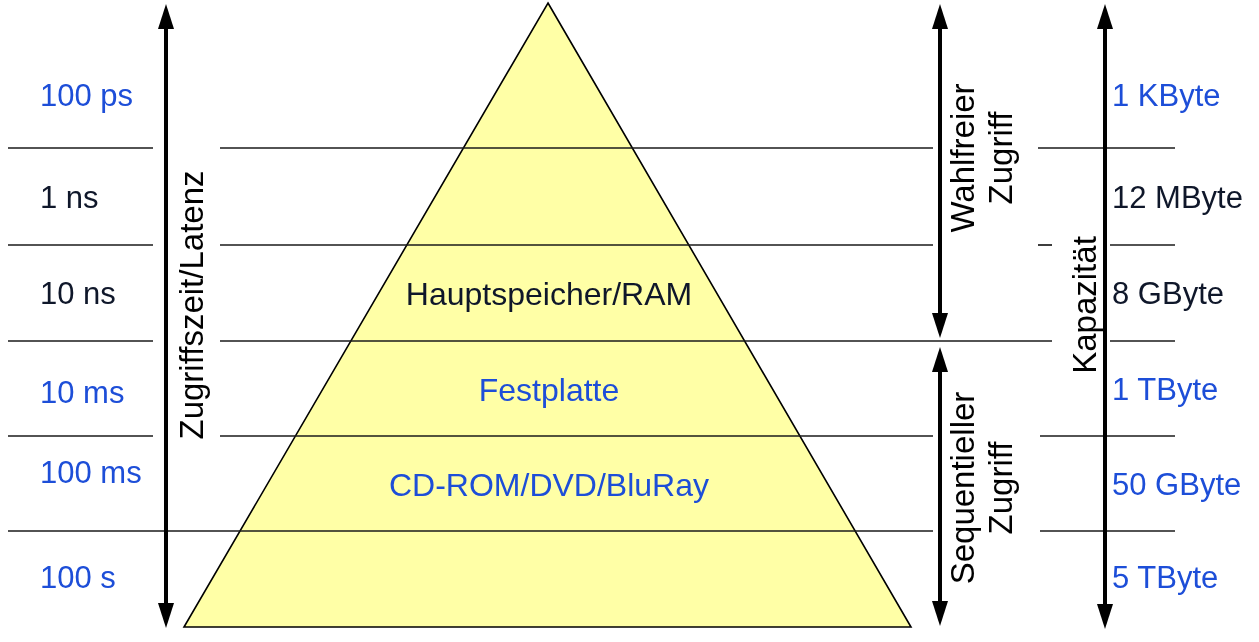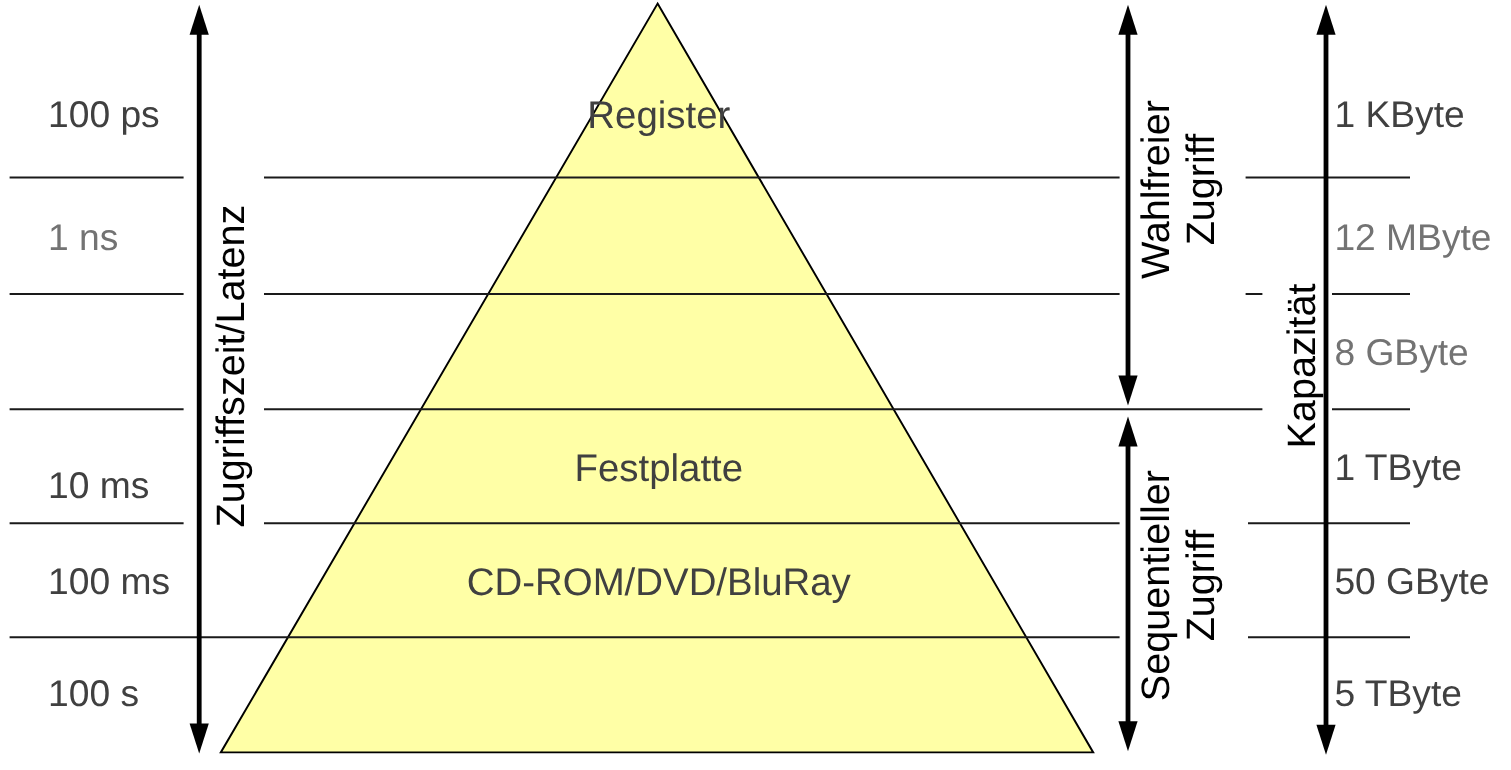--- a/index.html
+++ b/index.html
@@ -8,34 +8,34 @@
   }
   #canvas {
     position: relative;
     width: 1259px; height: 642px;
     background: #ffffff;
     overflow: hidden;
   }
   #shapes { position: absolute; left: 0; top: 0; }
   .txt {
     position: absolute;
-    color: #404040;
+    color: #1d4ed8;
     font-size: 31px;
     line-height: 42px;
     height: 42px;
     white-space: nowrap;
   }
   .layer-name {
     left: 199px; width: 700px;
     text-align: center;
     font-size: 32px;
   }
   .lat { left: 40px; width: 160px; text-align: left; }
   .cap { left: 1112px; width: 150px; text-align: left; }
-  .blue { color: #737373; }
+  .blue { color: #0f172a; }
   .rot {
     position: absolute;
     transform: rotate(-90deg);
     text-align: center;
     color: #000000;
     font-size: 33px;
     white-space: nowrap;
   }
   .rot .rline { display: block; line-height: 38px; height: 38px; }
 </style>
@@ -89,28 +89,29 @@
       <polygon points="940,626 932,601 948,601"></polygon>
     </g>
 
     <g fill="#000000" stroke="none">
       <rect x="1103" y="25" width="4" height="583"></rect>
       <polygon points="1105,4 1097,29 1113,29"></polygon>
       <polygon points="1105,629 1097,604 1113,604"></polygon>
     </g>
   </svg>
 
-  <div class="txt layer-name" style="top:75px">Register</div>
+  <div class="txt layer-name blue" style="top:273px">Hauptspeicher/RAM</div>
   <div class="txt layer-name" style="top:369px">Festplatte</div>
   <div class="txt layer-name" style="top:464px">CD-ROM/DVD/BluRay</div>
 
   <div class="txt lat" style="top:75px">100 ps</div>
   <div class="txt lat blue" style="top:177px">1 ns</div>
-  <div class="txt lat" style="top:384px">10 ms</div>
-  <div class="txt lat" style="top:464px">100 ms</div>
+  <div class="txt lat blue" style="top:273px">10 ns</div>
+  <div class="txt lat" style="top:372px">10 ms</div>
+  <div class="txt lat" style="top:452px">100 ms</div>
   <div class="txt lat" style="top:557px">100 s</div>
 
   <div class="txt cap" style="top:75px">1 KByte</div>
   <div class="txt cap blue" style="top:177px">12 MByte</div>
   <div class="txt cap blue" style="top:273px">8 GByte</div>
   <div class="txt cap" style="top:369px">1 TByte</div>
   <div class="txt cap" style="top:464px">50 GByte</div>
   <div class="txt cap" style="top:557px">5 TByte</div>
 
   <div class="rot" style="left:22px;  top:286px; width:340px; height:38px; line-height:38px;">Zugriffszeit/Latenz</div>

